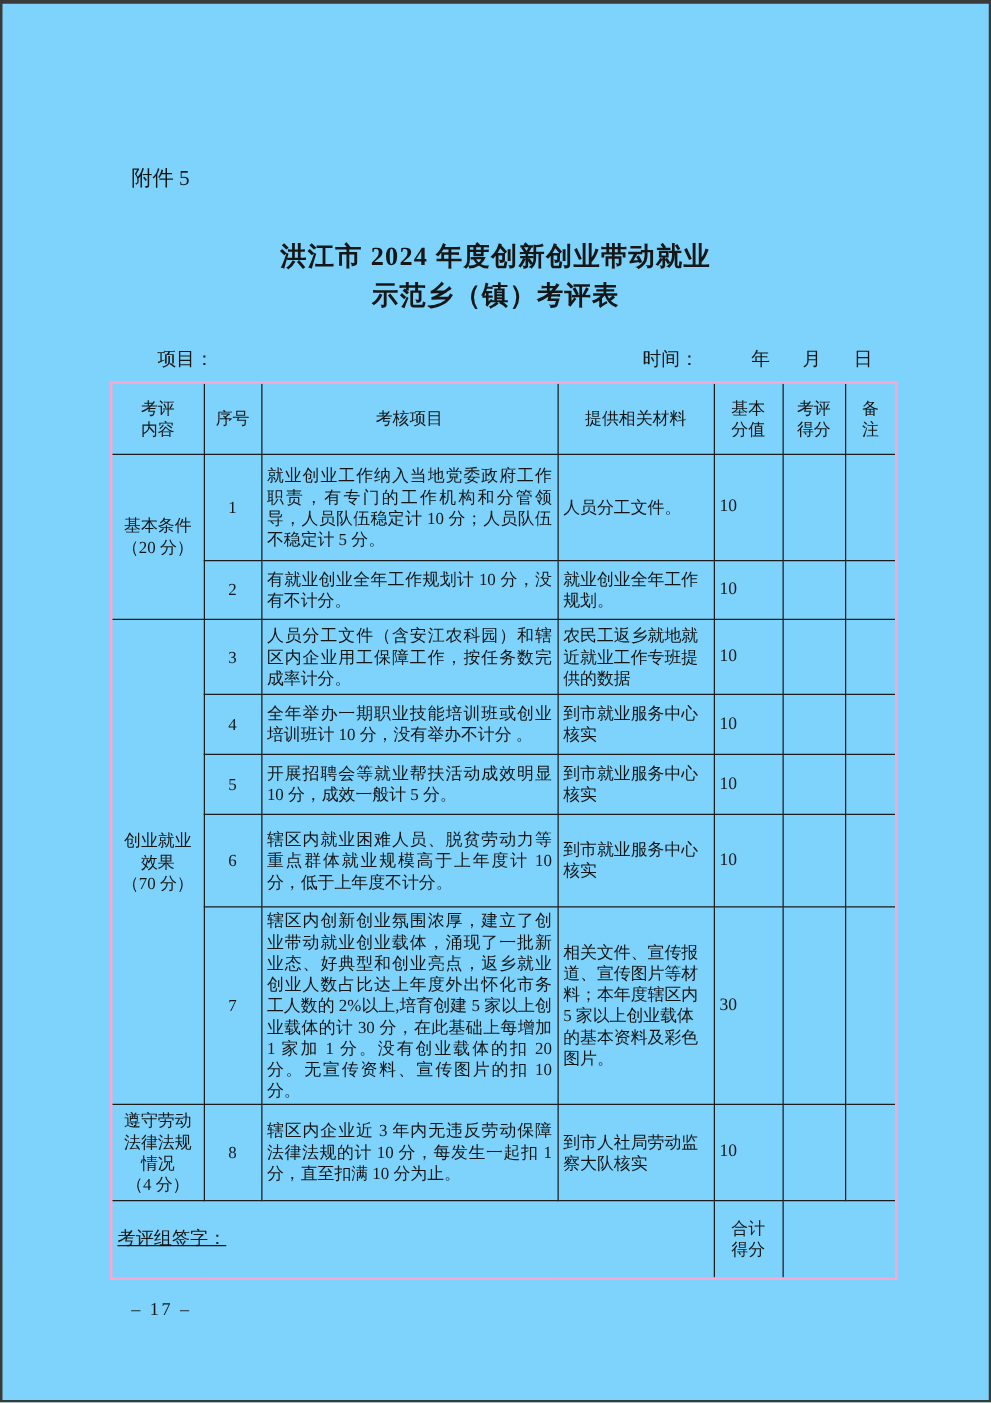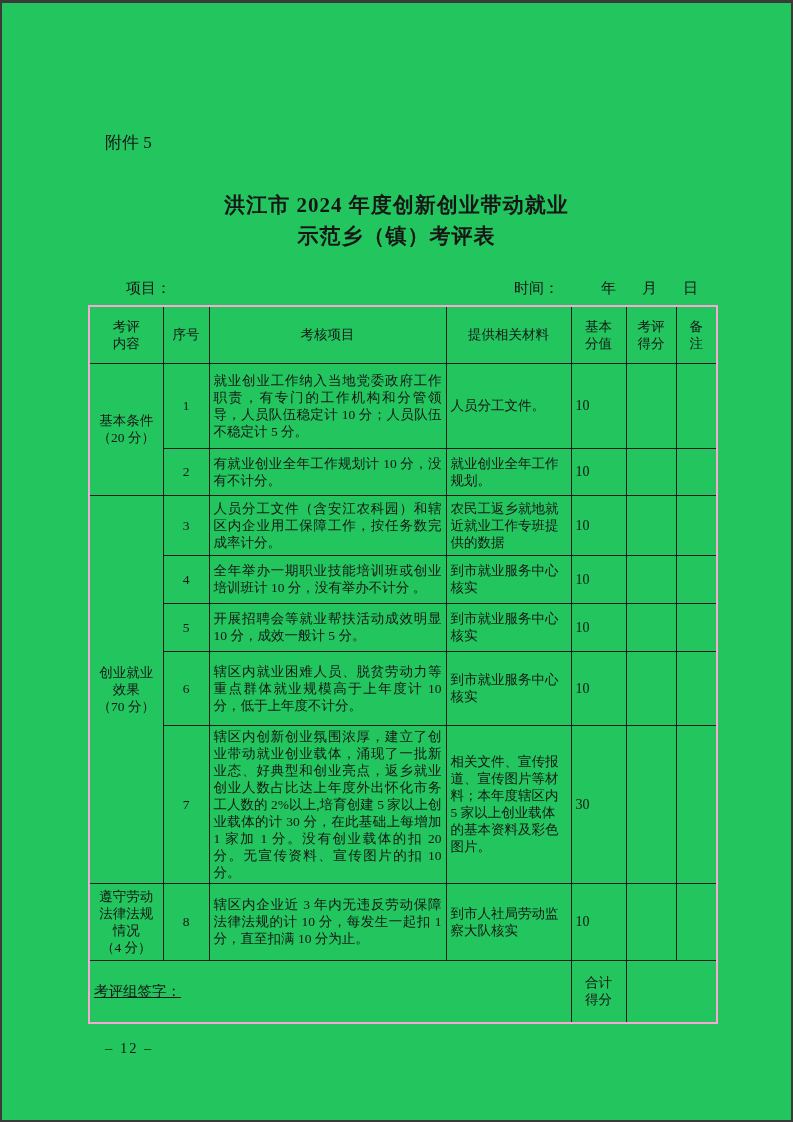--- a/index.html
+++ b/index.html
@@ -1,21 +1,21 @@
 <!DOCTYPE html>
 <html><head>
 <meta charset="utf-8">
 <style>
   html, body { margin: 0; padding: 0; background: #ffffff; }
   .page {
     position: relative;
     width: 793px;
     height: 1122px;
     box-sizing: border-box;
-    background: #22c55e;
+    background: #7dd3fc;
     border: 2px solid #3a3a3a;
     border-top-width: 3px;
     overflow: hidden;
     font-family: "Liberation Serif", "DejaVu Serif", serif;
     color: #161616;
   }
   .attachment {
     margin: 129px 0 0 103px;
     font-size: 17px;
     line-height: 22px;
@@ -207,15 +207,15 @@
 
       <tr class="f-row">
         <td class="sign-cell" colspan="4">考评组签字：</td>
         <td class="c pre">合计
 得分</td>
         <td colspan="2"></td>
       </tr>
     </tbody>
   </table>
 
-  <div class="page-number">– 12 –</div>
+  <div class="page-number">– 17 –</div>
 
 </div>
 
 </body></html>

